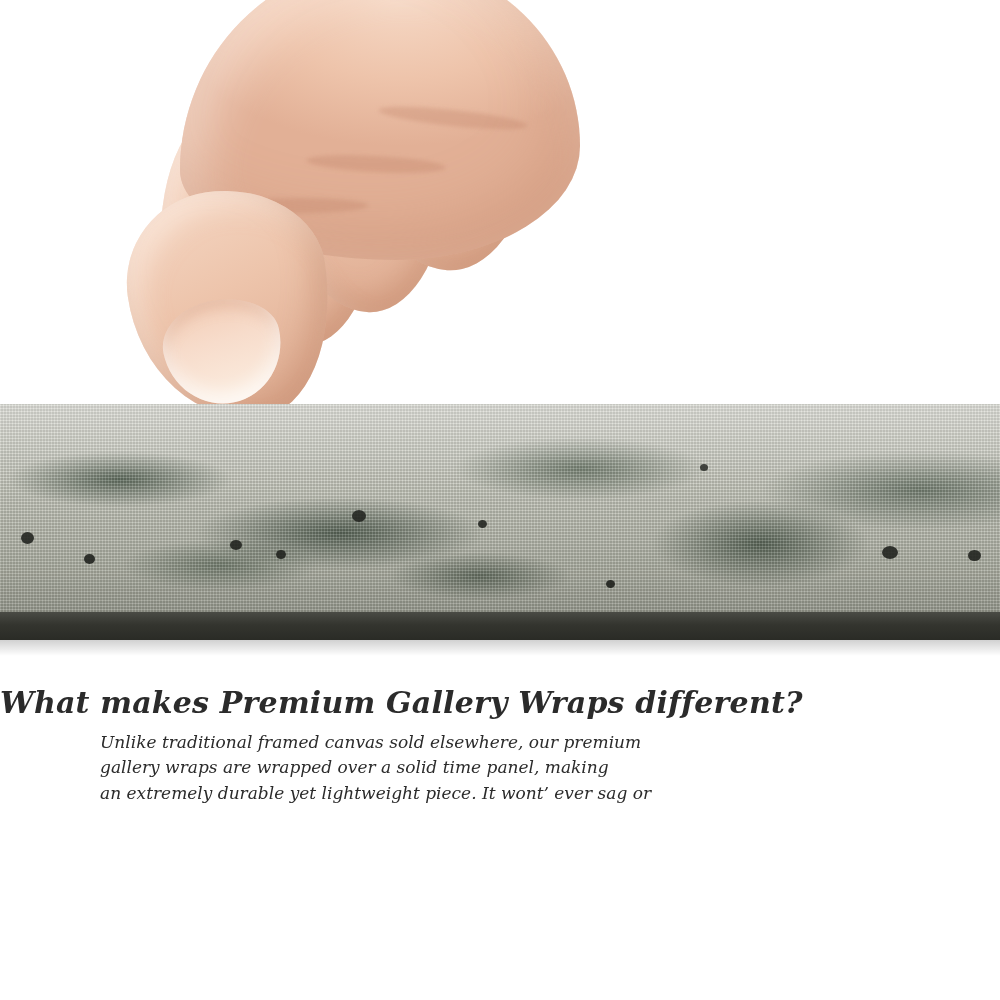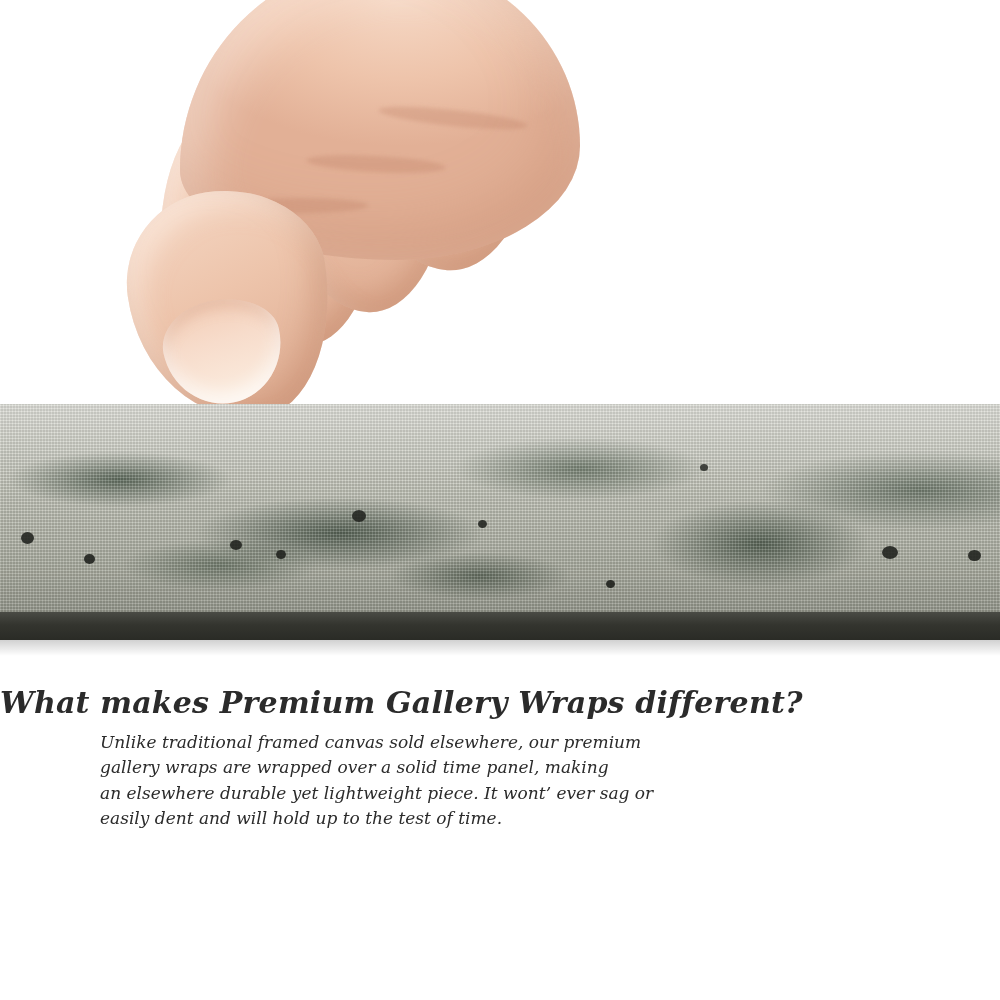--- a/index.html
+++ b/index.html
@@ -237,18 +237,17 @@
     <div class="canvas-edge-hl"></div>
     <div class="canvas-edge"></div>
     <div class="shadow-under"></div>
   </div>
 
   <div class="caption">
     <div class="caption-title">What makes Premium Gallery Wraps different?</div>
     <div class="caption-body">
       <span class="line">Unlike traditional framed canvas sold elsewhere, our premium</span>
       <span class="line">gallery wraps are wrapped over a solid time panel, making</span>
-      <span class="line">an elsewhere durable yet lightweight piece. It wont’ ever sag or</span>
-      <span class="line">easily dent and will hold up to the test of time.</span>
+      <span class="line">an extremely durable yet lightweight piece. It wont’ ever sag or</span>
     </div>
   </div>
 
 </div>
 
 </body></html>

